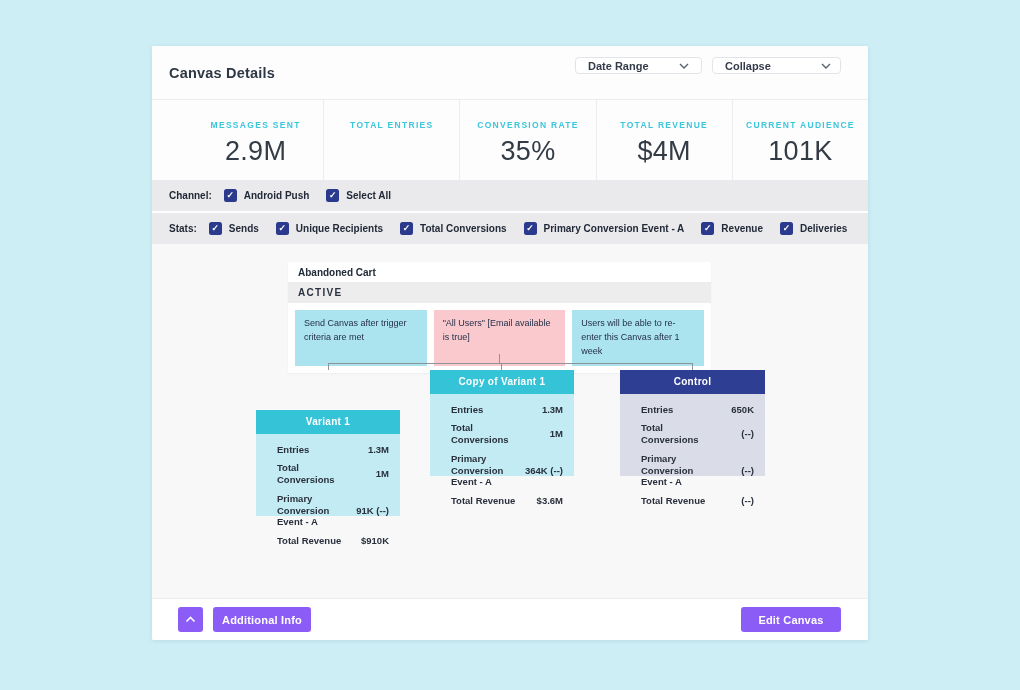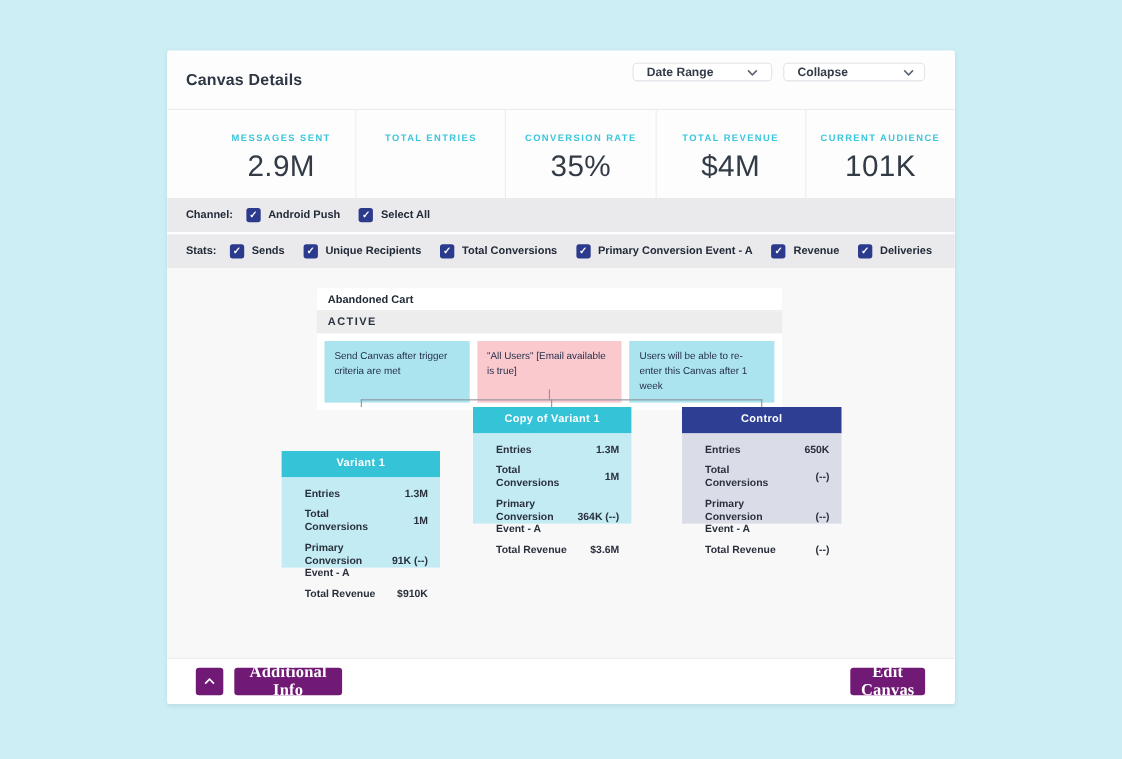--- a/index.html
+++ b/index.html
@@ -102,30 +102,30 @@
   .vcard.theme-navy .vcard-body { background:#dadce8; }
   .vrow {
     display:flex; justify-content:space-between; align-items:center;
     font-size:9.5px; color:#29303c; margin-bottom:6.5px; line-height:1.25;
   }
   .vrow-label { font-weight:600; max-width:62%; }
   .vrow-value { font-weight:700; text-align:right; white-space:nowrap; }
   
   .footer { position:relative; height:42px; background:#ffffff; border-top:1px solid #ececee; }
   .btn {
-    position:absolute; top:8px; height:25px; background:#701a75; border:none;
-    border-radius:3px; color:#fff; font-family:Liberation Serif, serif;
-    font-size:15px; font-weight:700; letter-spacing:.2px; cursor:pointer;
+    position:absolute; top:8px; height:25px; background:#8b5cf6; border:none;
+    border-radius:3px; color:#fff; font-family:Liberation Sans, sans-serif;
+    font-size:11px; font-weight:700; letter-spacing:.2px; cursor:pointer;
     display:flex; align-items:center; justify-content:center;
   }
   .btn-toggle { left:26px; width:25px; }
   .btn-toggle svg { width:11px; height:7px; }
   .btn-toggle polyline { fill:none; stroke:#fff; stroke-width:1.6; }
   .btn-addinfo { left:61px; width:98px; }
-  .btn-edit { right:27px; width:68px; }
+  .btn-edit { right:27px; width:100px; }
 </style>
 </head>
 <body>
 
 <div class="panel">
 
   <div class="hdr">
     <div class="hdr-title">Canvas Details</div>
     <div class="dropdown dd-date">
       <span>Date Range</span>

